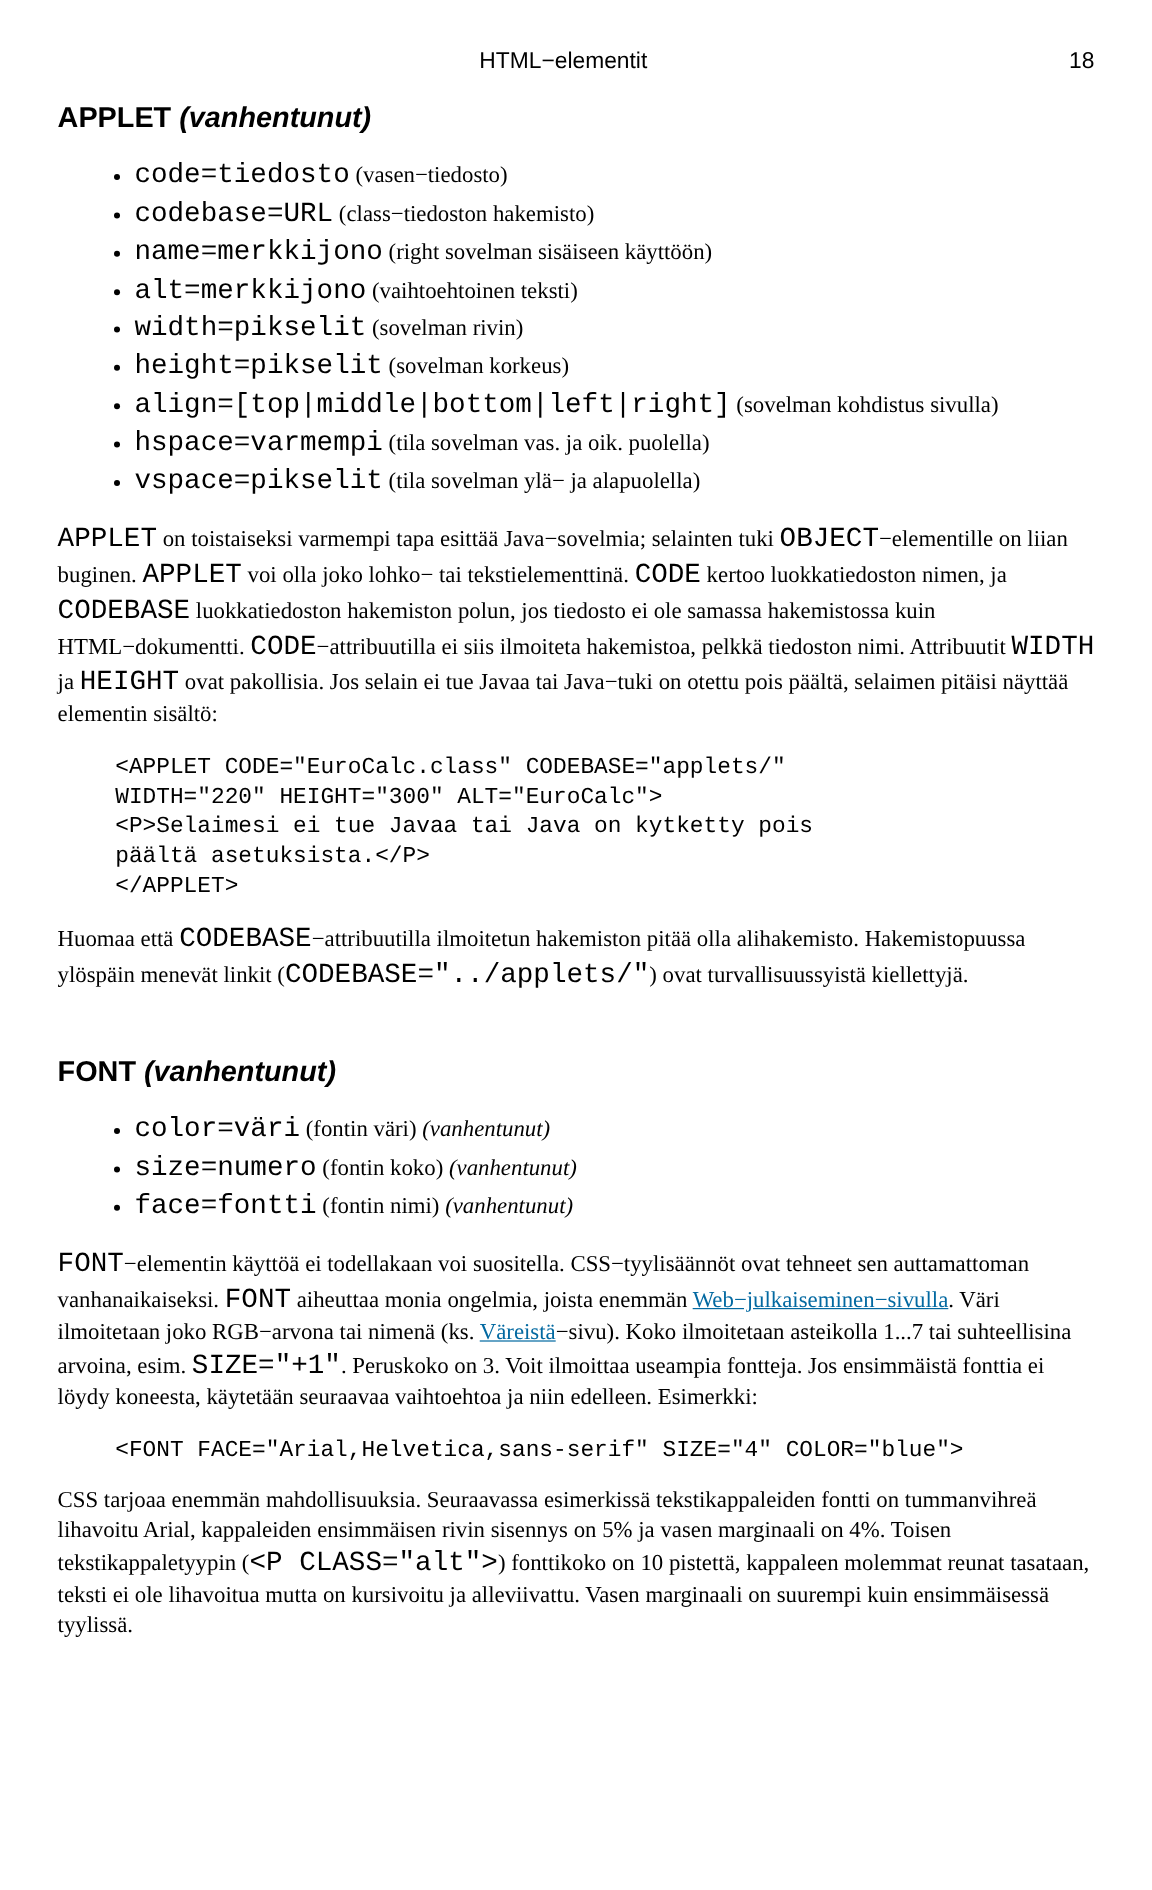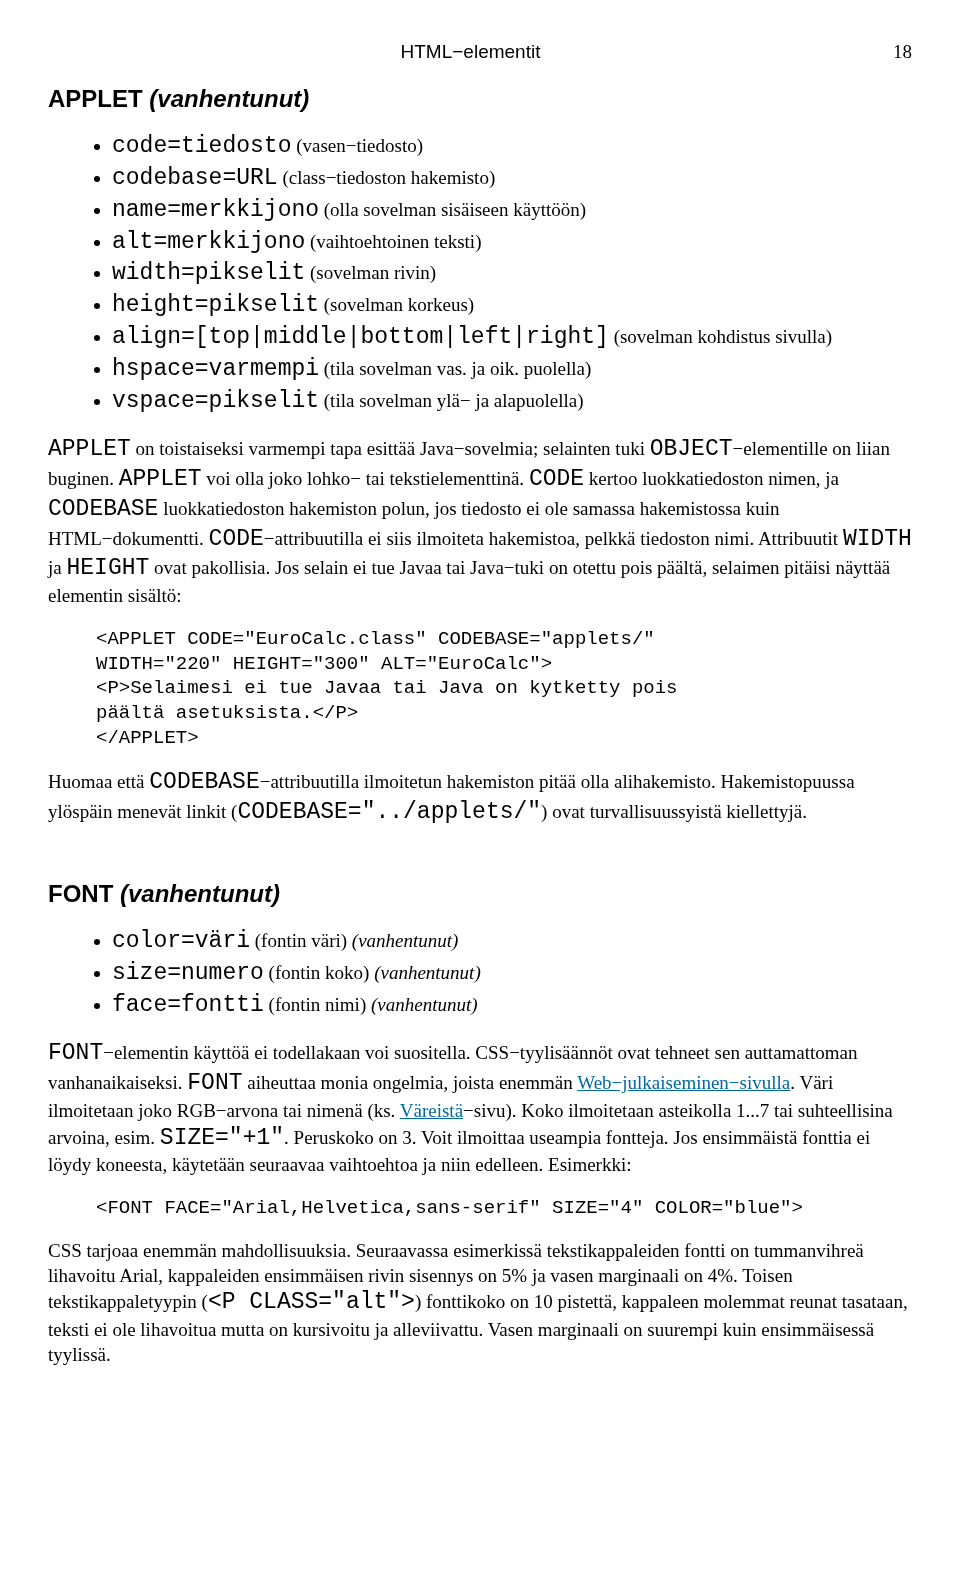--- a/index.html
+++ b/index.html
@@ -16,21 +16,21 @@
     justify-content: space-between;
     align-items: flex-start;
     margin-bottom: 18px;
   }
   .doc-title {
     font-size: 19px;
     font-family: Arial, Helvetica, sans-serif;
   }
   .page-num {
     font-size: 19px;
-    font-family: Liberation Serif, serif;
+    font-family: Liberation Sans, sans-serif;
   }
   h2 {
     font-family: Arial, Helvetica, sans-serif;
     font-weight: bold;
     font-size: 24px;
     margin: 8px 0 18px 0;
   }
   h2 .deprecated {
     font-style: italic;
     font-weight: bold;
@@ -76,21 +76,21 @@
 </div>
 
 <h2>
   <span>APPLET</span>
   <span class="deprecated">(vanhentunut)</span>
 </h2>
 
 <ul>
   <li><span class="mono">code=tiedosto</span><span> (vasen−tiedosto)</span></li>
   <li><span class="mono">codebase=URL</span><span> (class−tiedoston hakemisto)</span></li>
-  <li><span class="mono">name=merkkijono</span><span> (olla sovelman sisäiseen käyttöön)</span></li>
+  <li><span class="mono">name=merkkijono</span><span> (right sovelman sisäiseen käyttöön)</span></li>
   <li><span class="mono">alt=merkkijono</span><span> (vaihtoehtoinen teksti)</span></li>
   <li><span class="mono">width=pikselit</span><span> (sovelman rivin)</span></li>
   <li><span class="mono">height=pikselit</span><span> (sovelman korkeus)</span></li>
   <li><span class="mono">align=[top|middle|bottom|left|right]</span><span> (sovelman kohdistus sivulla)</span></li>
   <li><span class="mono">hspace=varmempi</span><span> (tila sovelman vas. ja oik. puolella)</span></li>
   <li><span class="mono">vspace=pikselit</span><span> (tila sovelman ylä− ja alapuolella)</span></li>
 </ul>
 
 <div class="para-block">
   <span class="mono">APPLET</span><span> on toistaiseksi varmempi tapa esittää Java−sovelmia; selainten tuki </span><span class="mono">OBJECT</span><span>−elementille on liian buginen. </span><span class="mono">APPLET</span><span> voi olla joko lohko− tai tekstielementtinä. </span><span class="mono">CODE</span><span> kertoo luokkatiedoston nimen, ja </span><span class="mono">CODEBASE</span><span> luokkatiedoston hakemiston polun, jos tiedosto ei ole samassa hakemistossa kuin HTML−dokumentti. </span><span class="mono">CODE</span><span>−attribuutilla ei siis ilmoiteta hakemistoa, pelkkä tiedoston nimi. Attribuutit </span><span class="mono">WIDTH</span><span> ja </span><span class="mono">HEIGHT</span><span> ovat pakollisia. Jos selain ei tue Javaa tai Java−tuki on otettu pois päältä, selaimen pitäisi näyttää elementin sisältö:</span>

